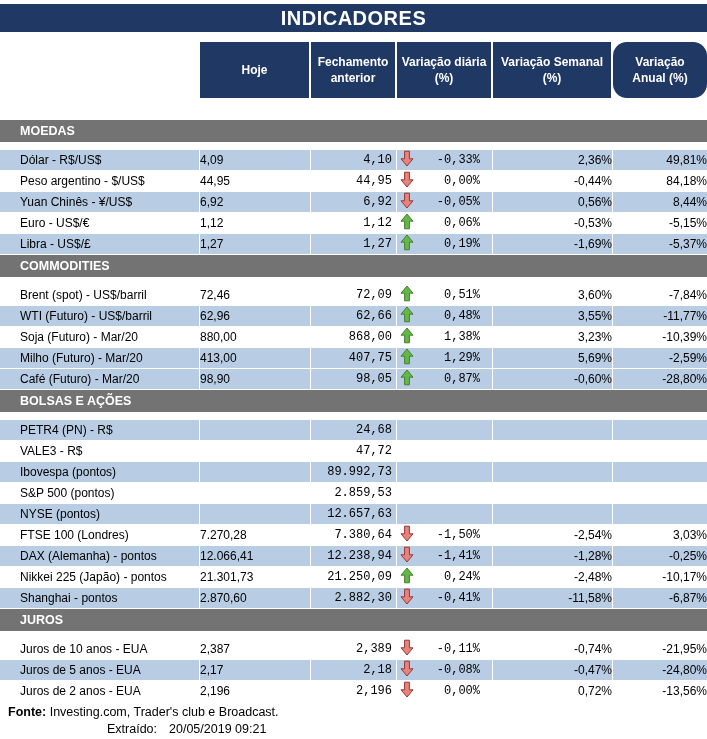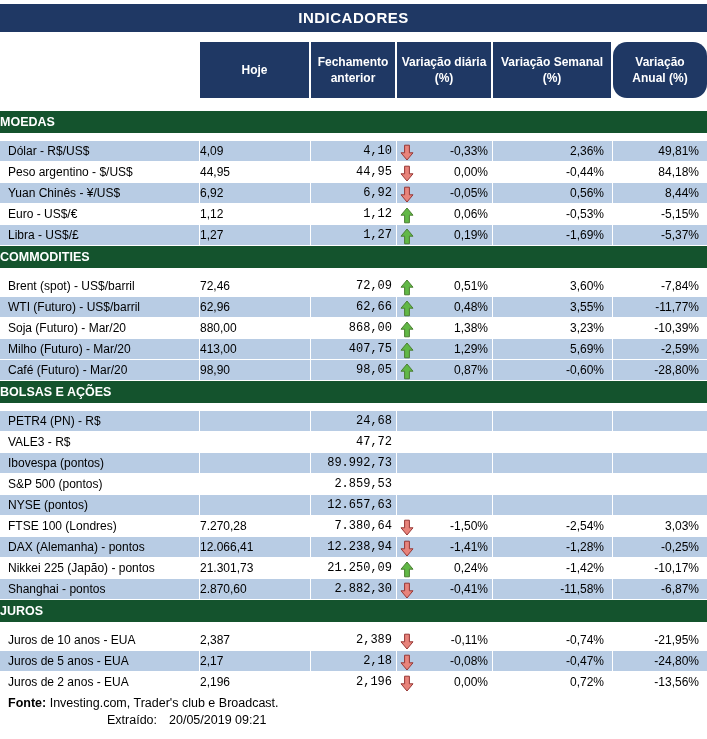--- a/index.html
+++ b/index.html
@@ -7,66 +7,66 @@
   body {
     width: 707px;
     font-family: "Liberation Sans", sans-serif;
     color: #000;
   }
   .app { width: 707px; padding-top: 4px; }
 
   .title-bar {
     height: 28px; line-height: 28px;
     background: #1F3864; color: #fff;
-    font-weight: bold; font-size: 15px;
+    font-weight: bold; font-size: 20px;
     text-align: center; letter-spacing: .5px;
     margin-bottom: 10px;
   }
 
   .grid6 {
     display: grid;
     grid-template-columns: 200px 111px 86px 96px 120px 94px;
   }
 
-  .header-grid { margin-bottom: 13px; }
+  .header-grid { margin-bottom: 22px; }
   .hcell {
     background: #1F3864; color: #fff;
     font-weight: bold; font-size: 12px; line-height: 1.35;
     height: 56px;
     display: flex; align-items: center; justify-content: center;
     text-align: center; white-space: pre-line;
     border-right: 2px solid #fff;
   }
   .hcell:last-child { border-right: none; border-radius: 14px; }
   .corner { background: transparent; }
 
   .section-bar {
     height: 22px; line-height: 22px;
-    background: #14532d; color: #fff;
+    background: #737373; color: #fff;
     font-weight: bold; font-size: 12.5px;
-    padding-left: 0; margin-bottom: 8px;
+    padding-left: 20px; margin-bottom: 8px;
   }
 
   .row { height: 21px; }
   .cell {
     height: 21px; line-height: 20px;
     font-size: 12px;
     border-bottom: 1px solid #fff;
     border-right: 1px solid #fff;
     overflow: hidden; white-space: nowrap;
   }
   .cell:last-child { border-right: none; }
   .row.shaded .cell { background: #B8CCE4; }
-  .cell.label { padding-left: 8px; }
+  .cell.label { padding-left: 20px; }
   .cell.num  { padding-right: 15px; }
   .cell.fech { text-align: right; padding-right: 4px; font-family: Liberation Mono, monospace; }
-  .cell.pct  { text-align: right; padding-right: 8px; }
+  .cell.pct  { text-align: right; }
   .cell.diaria {
-    display: flex; align-items: flex-end; justify-content: space-between;
-    padding-left: 3px; padding-right: 4px;
+    display: flex; align-items: flex-start; justify-content: space-between;
+    padding-left: 3px; padding-right: 12px; font-family: Liberation Mono, monospace;
   }
   .cell.diaria .arr { width: 14px; height: 17px; display: inline-flex; align-items: center; }
   .cell.diaria svg { display: block; }
   .cell.diaria .val { text-align: right; }
 
   .footer { margin-top: 2px; font-size: 12.5px; }
   .fonte-line { padding-left: 8px; height: 17px; line-height: 17px; }
   .fonte-label { font-weight: bold; }
   .extraido-line { padding-left: 107px; height: 17px; line-height: 17px; }
   .extraido-label { margin-right: 12px; }
@@ -335,21 +335,21 @@
         <div class="cell num">21.301,73</div>
         <div class="cell fech">21.250,09</div>
         <div class="cell diaria">
           <span class="arr">
             <svg width="14" height="17" viewBox="0 0 14 17">
               <path d="M7 1 L13 8.2 L9.4 8.2 L9.4 15.8 L4.6 15.8 L4.6 8.2 L1 8.2 Z" fill="#61B846" stroke="#4A7D32" stroke-width="1" stroke-linejoin="round"></path>
             </svg>
           </span>
           <span class="val">0,24%</span>
         </div>
-        <div class="cell pct">-1,42%</div>
+        <div class="cell pct">-2,48%</div>
         <div class="cell pct">-10,17%</div>
       </div>
       <div class="grid6 row shaded">
         <div class="cell label">Shanghai - pontos</div>
         <div class="cell num">2.870,60</div>
         <div class="cell fech">2.882,30</div>
         <div class="cell diaria">
           <span class="arr">
             <svg width="14" height="17" viewBox="0 0 14 17">
               <path d="M4.6 1.2 L9.4 1.2 L9.4 8.8 L13 8.8 L7 16 L1 8.8 L4.6 8.8 Z" fill="#E8837B" stroke="#963634" stroke-width="1" stroke-linejoin="round"></path>

